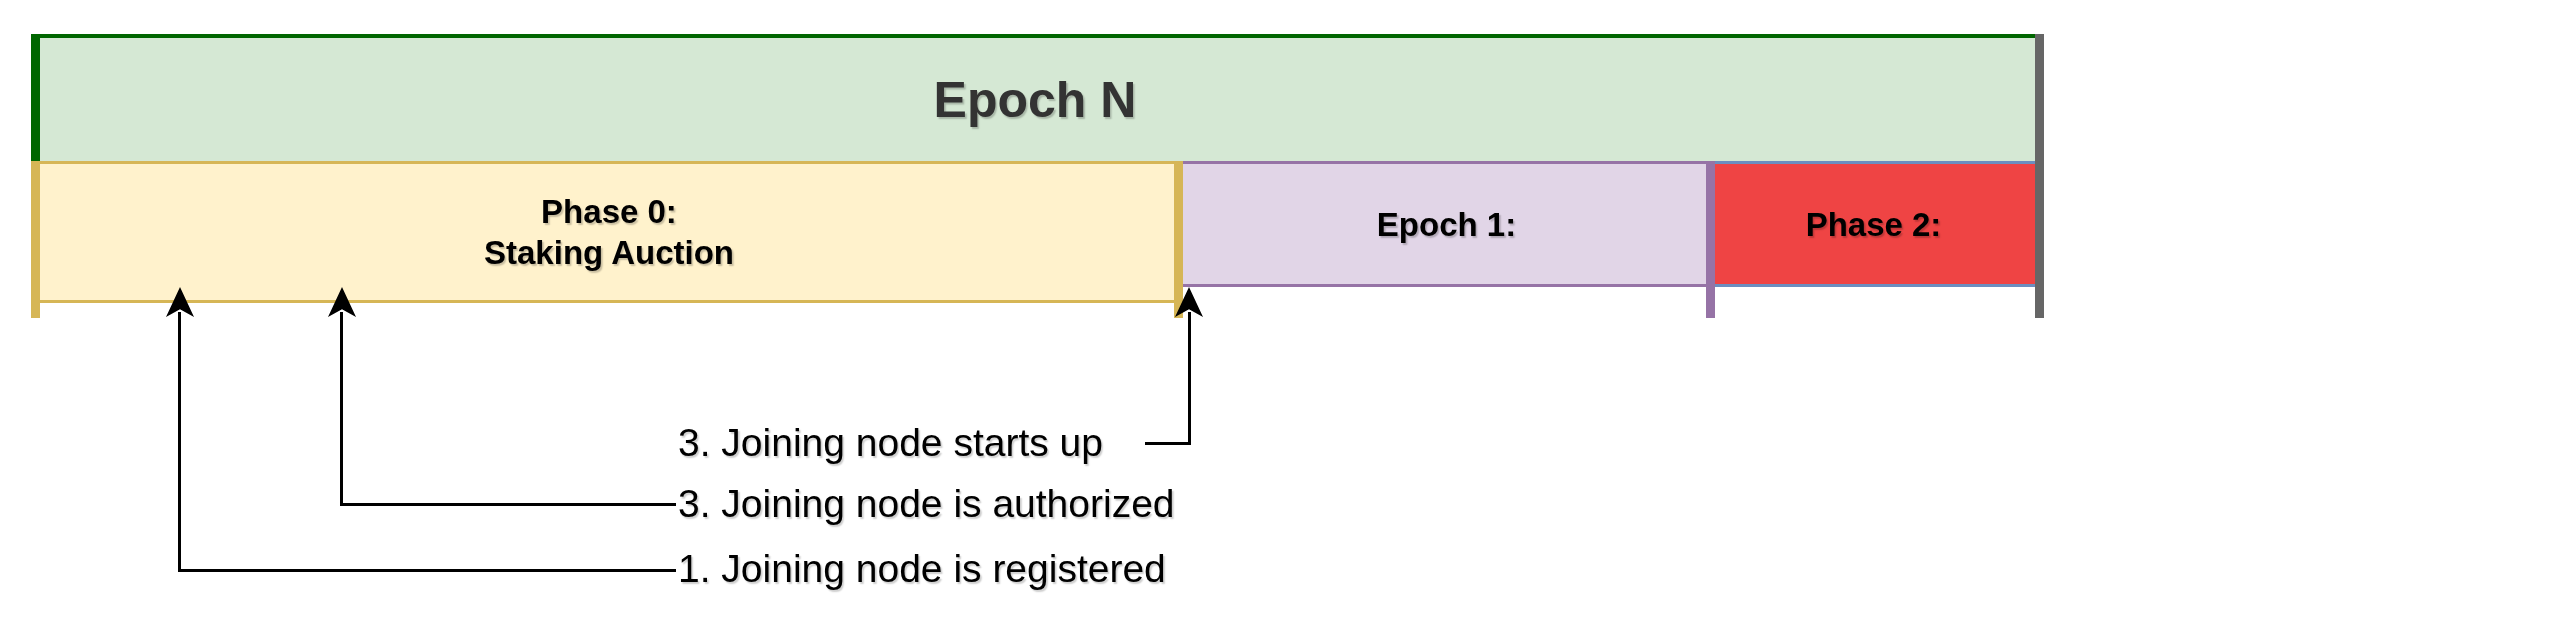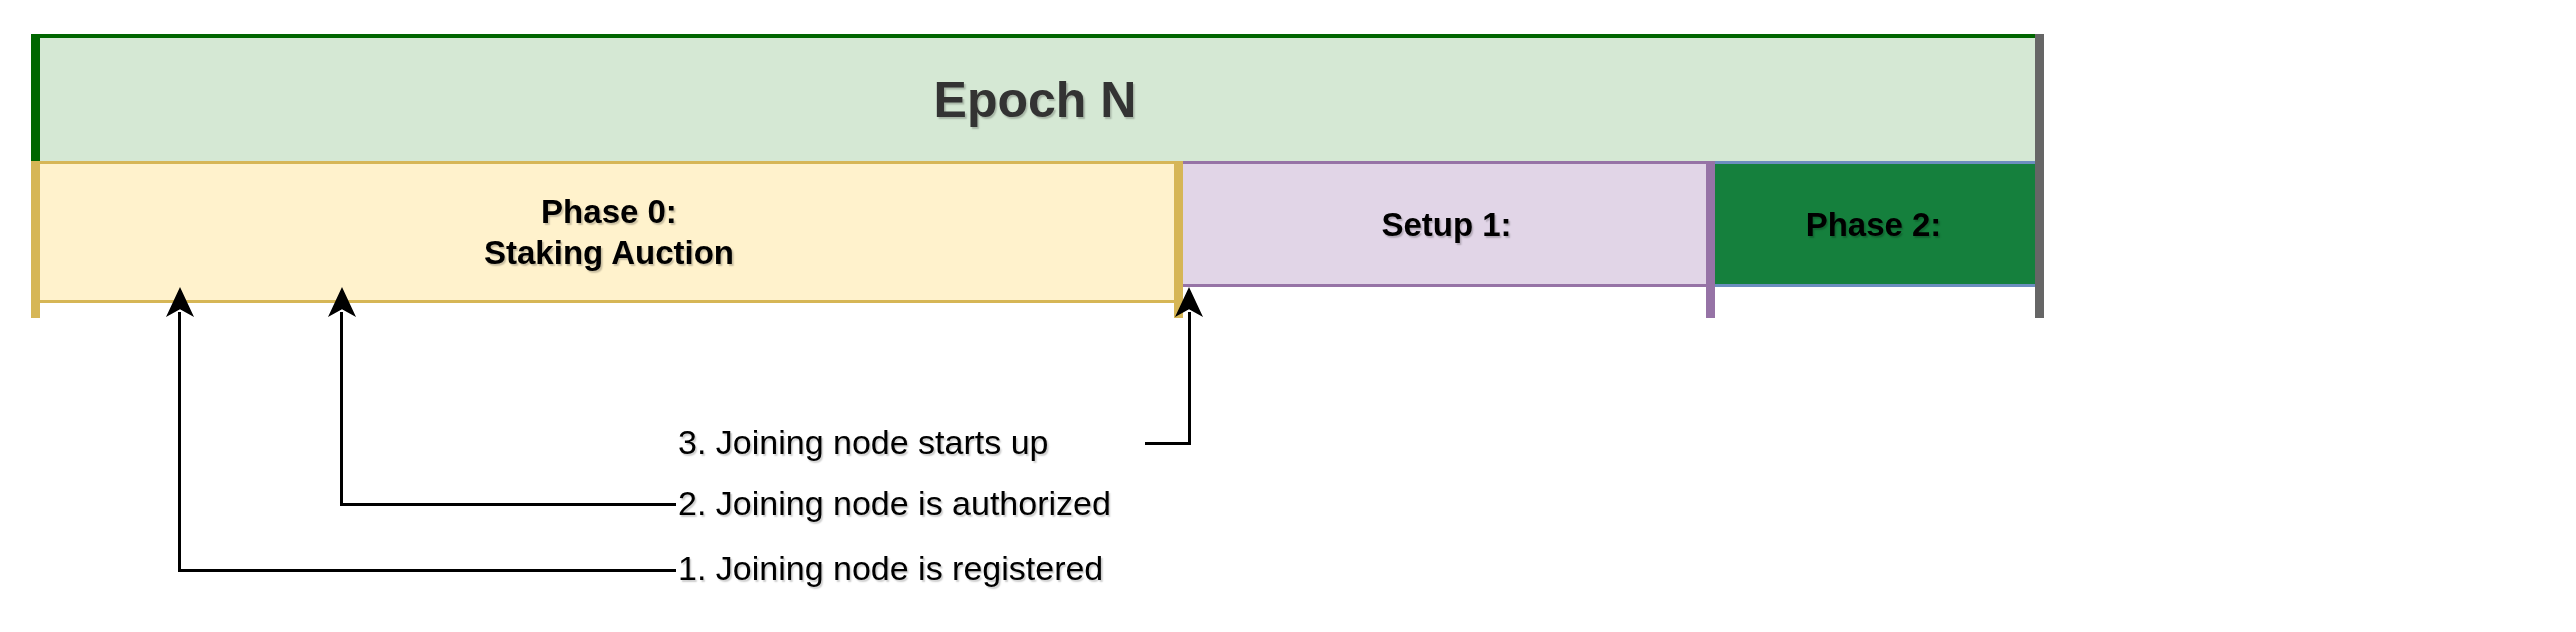--- a/index.html
+++ b/index.html
@@ -66,21 +66,21 @@
   #arrow-2-head { left: 328px;  top: 287px; }
   #arrow-2-stem { left: 340px;  top: 312px; width: 3.1px;   height: 194px; }
   #arrow-2-elbow{ left: 340px;  top: 503px; width: 336px; height: 3.1px; }
 
   #arrow-3-head { left: 1175px; top: 287px; }
   #arrow-3-stem { left: 1188px; top: 312px; width: 3.1px;   height: 133px; }
   #arrow-3-elbow{ left: 1145px; top: 442px; width: 46px;  height: 3.1px; }
 
   
   .annotation {
-    font-size: 34px;
+    font-size: 39px;
     line-height: 47px;
     color: #000000;
     white-space: nowrap;
     text-shadow: 1.6px 2.3px 1.6px rgba(0,0,0,0.2);
     z-index: 4;
   }
   #annotation-3 { left: 678px; top: 419px; }
   #annotation-2 { left: 678px; top: 480px; }
   #annotation-1 { left: 678px; top: 545px; }
 </style>
@@ -96,25 +96,25 @@
 
   <div class="abs bar" id="phase-0" style="background-color: rgb(255, 242, 204); border-color: rgb(214, 182, 86);">
     <div class="phase-label">
       <div>Phase 0:</div>
       <div>Staking Auction</div>
     </div>
   </div>
 
   <div class="abs bar" id="phase-1" style="background-color: rgb(225, 213, 231); border-color: rgb(150, 115, 166);">
     <div class="phase-label">
-      <div>Setup 1:</div>
+      <div>Epoch 1:</div>
     </div>
   </div>
 
-  <div class="abs bar" id="phase-2" style="background-color: #15803d; border-color: rgb(108, 142, 191);">
+  <div class="abs bar" id="phase-2" style="background-color: #ef4444; border-color: rgb(108, 142, 191);">
     <div class="phase-label">
       <div>Phase 2:</div>
     </div>
   </div>
 
   <div class="abs marker" id="marker-epoch-start" style="background-color: rgb(0, 102, 0);"></div>
   <div class="abs marker" id="marker-phase0-start" style="background-color: rgb(214, 182, 86);"></div>
   <div class="abs marker" id="marker-phase0-end" style="background-color: rgb(214, 182, 86);"></div>
   <div class="abs marker" id="marker-phase1-end" style="background-color: rgb(150, 115, 166);"></div>
   <div class="abs marker" id="marker-epoch-divider" style="background-color: rgb(102, 102, 102);"></div>
@@ -125,17 +125,17 @@
 
   <div class="abs arrow-head" id="arrow-2-head"></div>
   <div class="abs line" id="arrow-2-stem"></div>
   <div class="abs line" id="arrow-2-elbow"></div>
 
   <div class="abs arrow-head" id="arrow-3-head"></div>
   <div class="abs line" id="arrow-3-stem"></div>
   <div class="abs line" id="arrow-3-elbow"></div>
 
   <div class="abs annotation" id="annotation-3">3. Joining node starts up</div>
-  <div class="abs annotation" id="annotation-2">2. Joining node is authorized</div>
+  <div class="abs annotation" id="annotation-2">3. Joining node is authorized</div>
   <div class="abs annotation" id="annotation-1">1. Joining node is registered</div>
 
 </div>
 
 
 </body></html>

